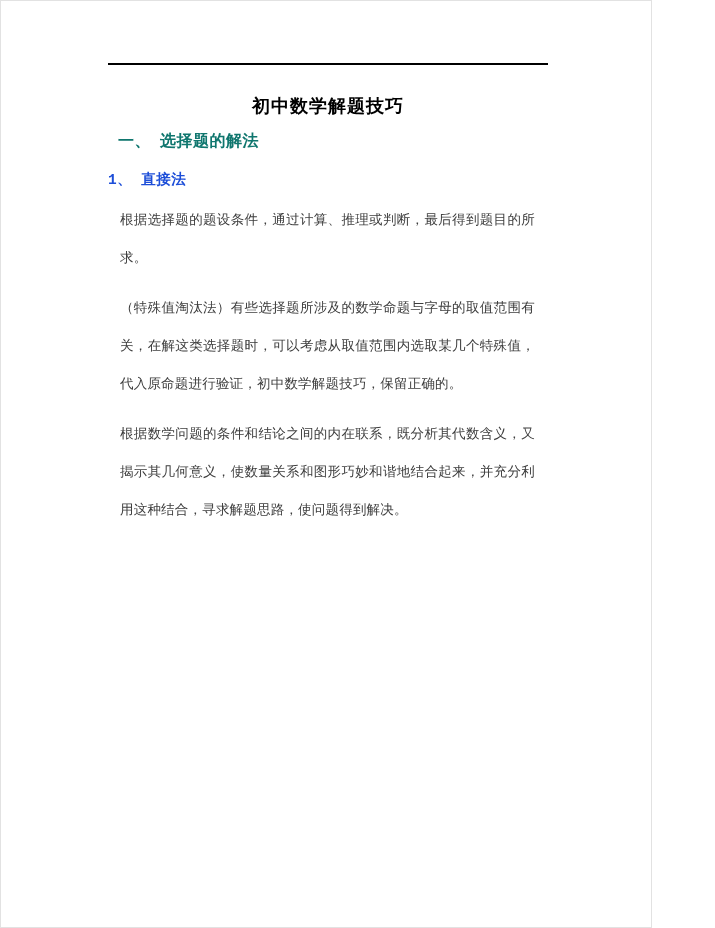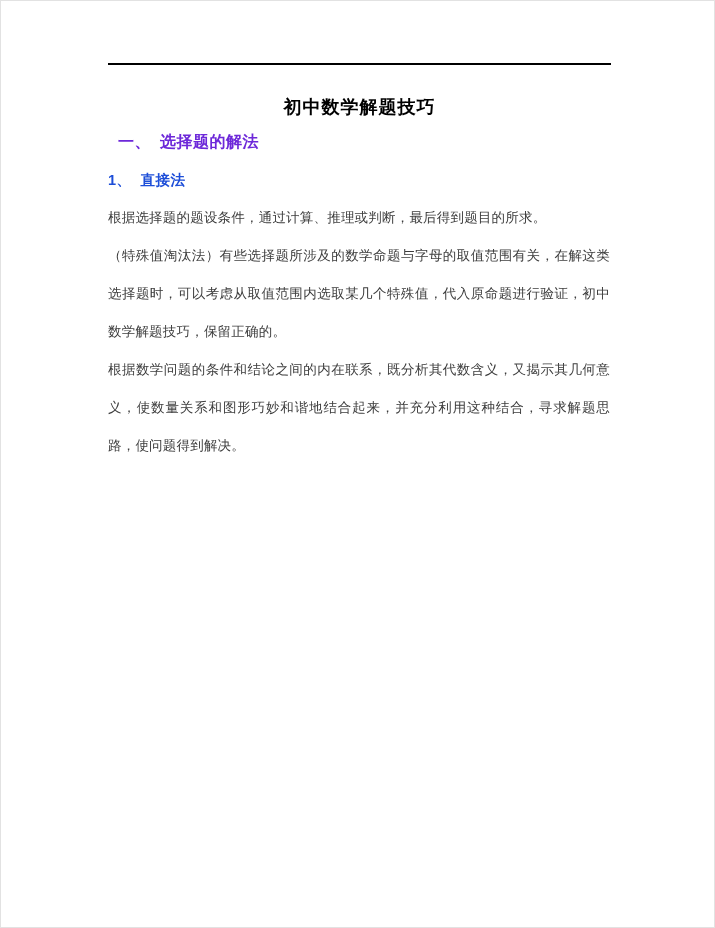--- a/index.html
+++ b/index.html
@@ -2,27 +2,27 @@
 <html><head>
 <meta charset="utf-8">
 <style>
   html, body {
     margin: 0;
     padding: 0;
     background: #ffffff;
   }
   .page {
     position: relative;
-    width: 715px;
+    width: 652px;
     height: 928px;
     box-sizing: border-box;
     background: #ffffff;
     border: 1px solid #e2e2e2;
     overflow: hidden;
-    font-family: Liberation Sans, sans-serif;
+    font-family: Liberation Mono, monospace;
     color: #000000;
   }
   .header-rule {
     margin: 62px 103px 0 107px;
     border-top: 2px solid #000000;
     height: 0;
   }
   .doc-title {
     margin: 30px 103px 0 107px;
     text-align: center;
@@ -30,21 +30,21 @@
     line-height: 25px;
     font-weight: 700;
     color: #000000;
     letter-spacing: 1px;
   }
   .main-heading {
     margin: 11px 103px 0 117px;
     font-size: 16px;
     line-height: 22px;
     font-weight: 700;
-    color: #6d28d9;
+    color: #0f766e;
     letter-spacing: 0.5px;
   }
   .main-heading .num {
     margin-right: 9px;
   }
   .section {
     margin: 0 104px 0 107px;
   }
   .section h3 {
     font-size: 14.5px;
@@ -54,21 +54,21 @@
     margin: 46px 0 9px 0;
     letter-spacing: 0.5px;
   }
   .section:first-of-type h3 {
     margin-top: 17px;
   }
   .section h3 .num {
     margin-right: 9px;
   }
   .section p {
-    margin: 0;
+    margin: 12px;
     font-size: 13.5px;
     line-height: 38px;
     color: #3d3d3d;
     text-align: justify;
     text-justify: inter-ideograph;
     letter-spacing: 0.2px;
   }
 </style>
 </head>
 <body>

